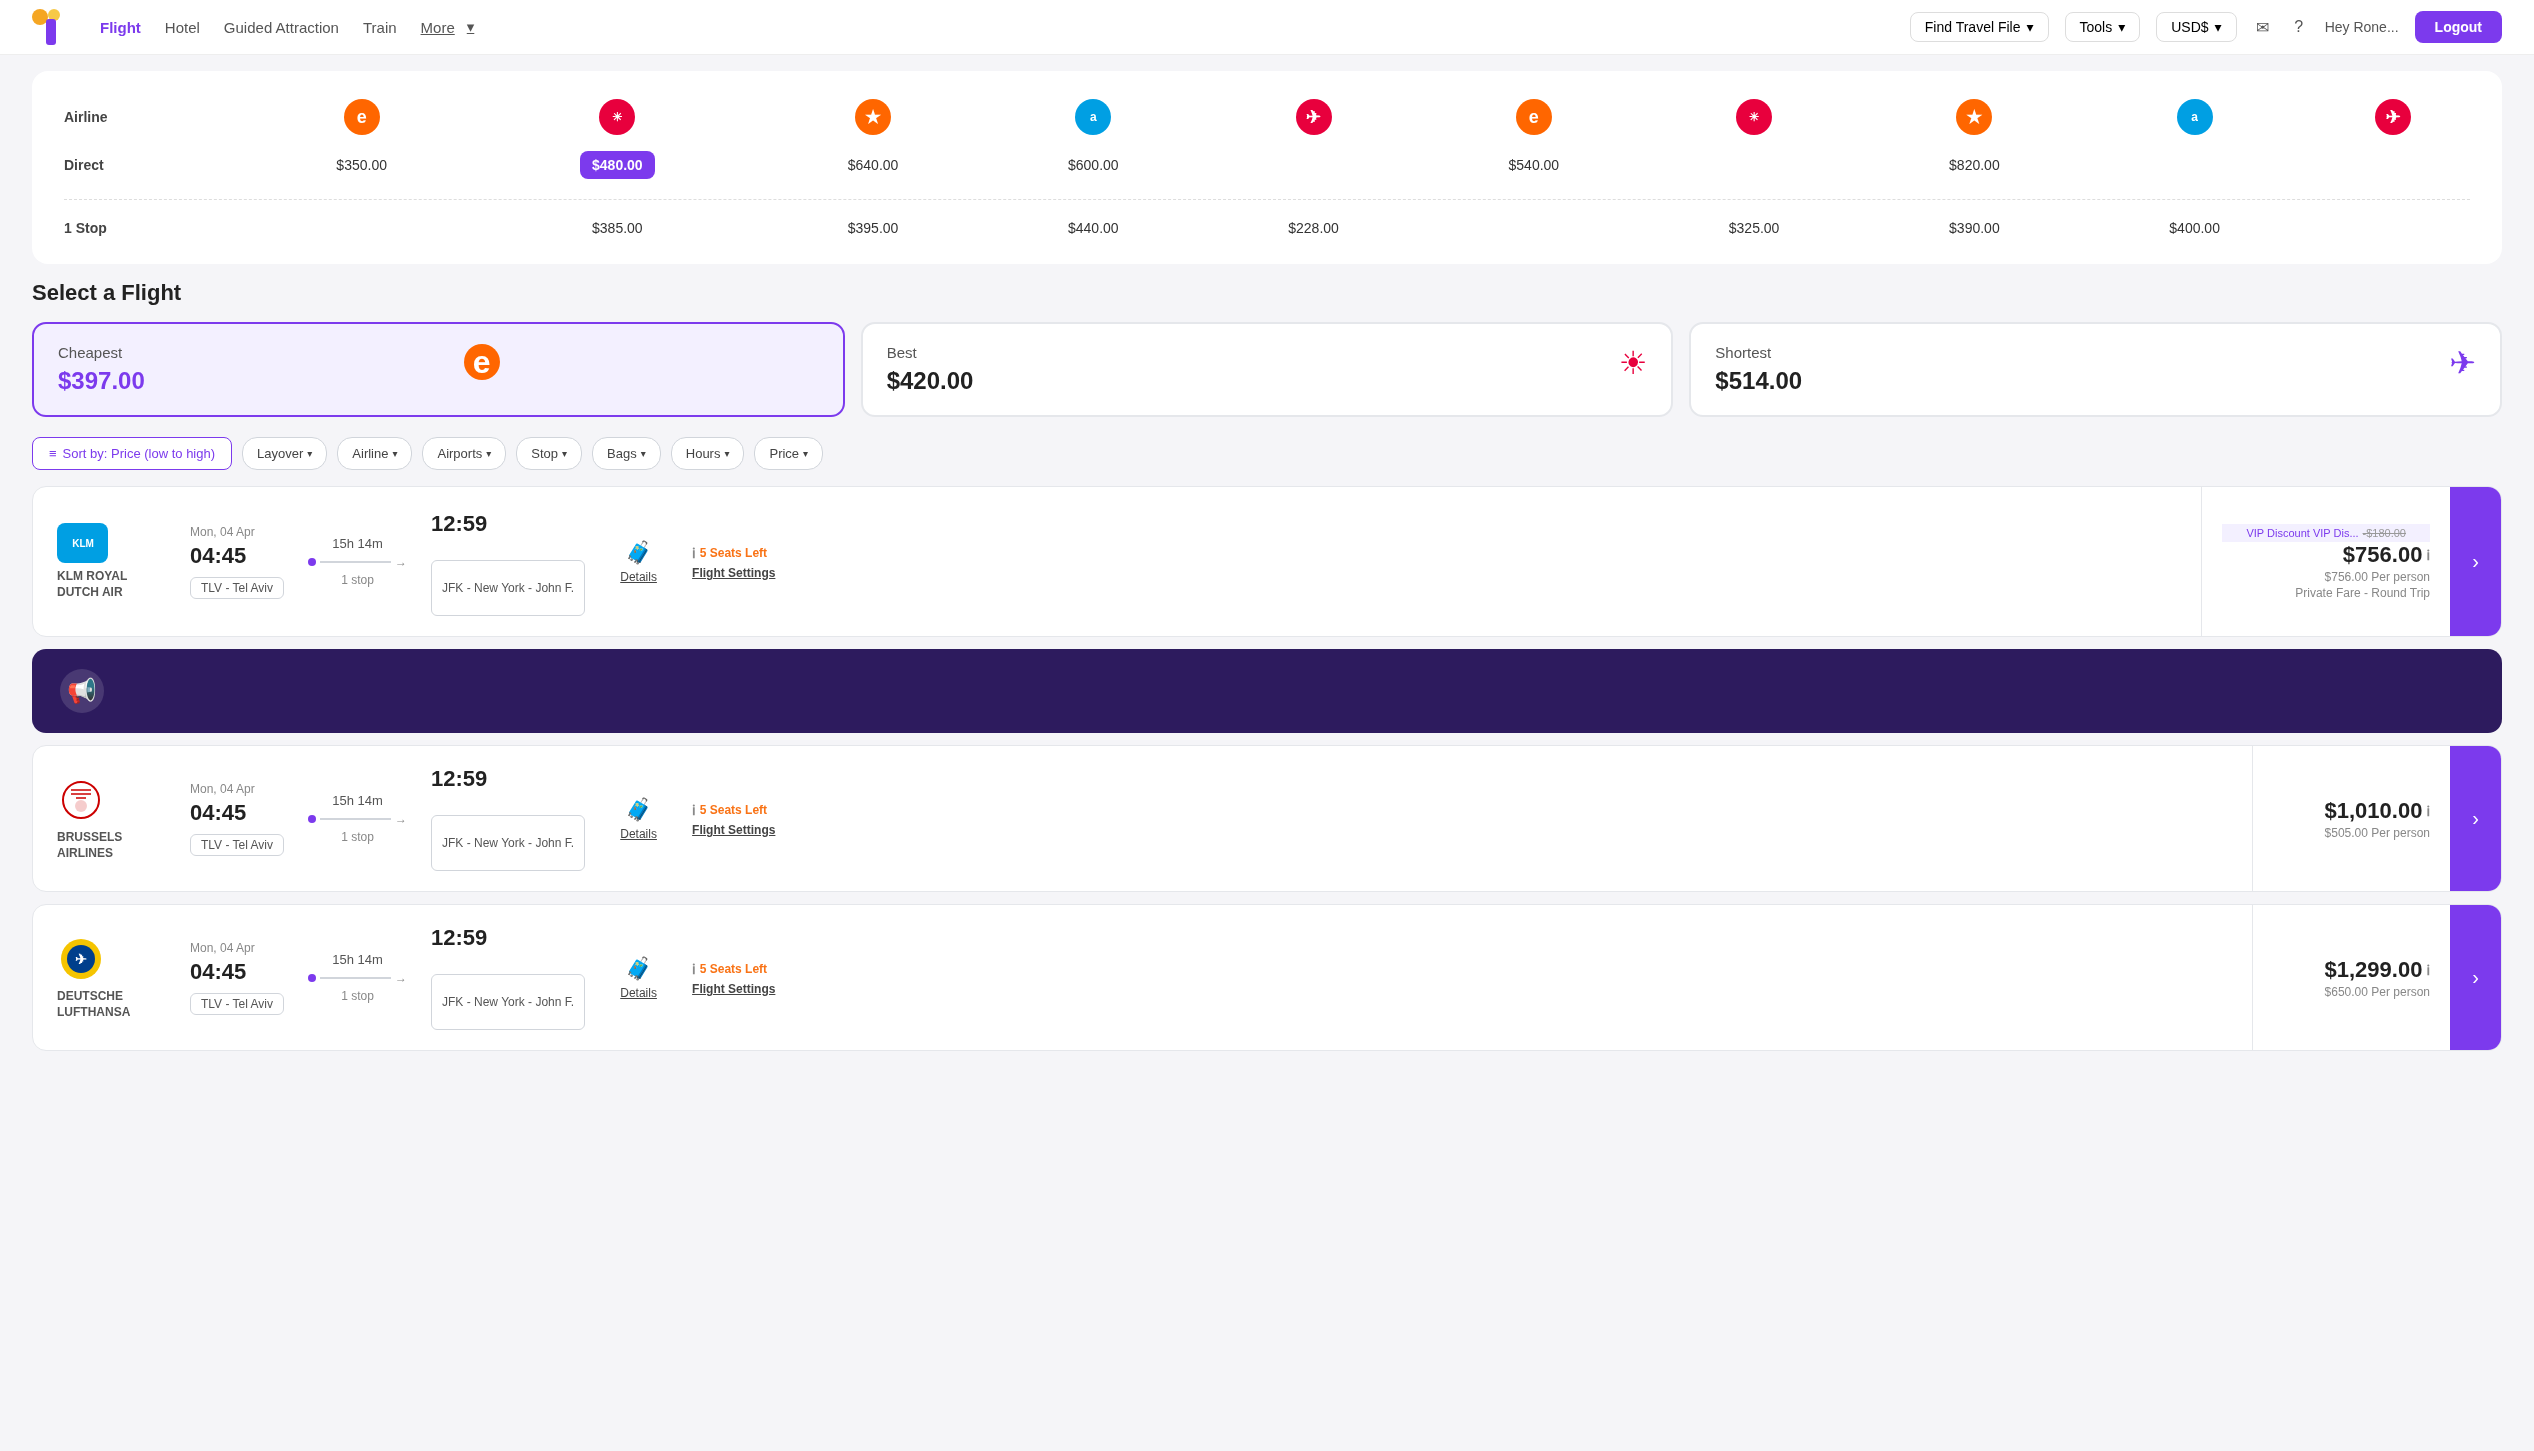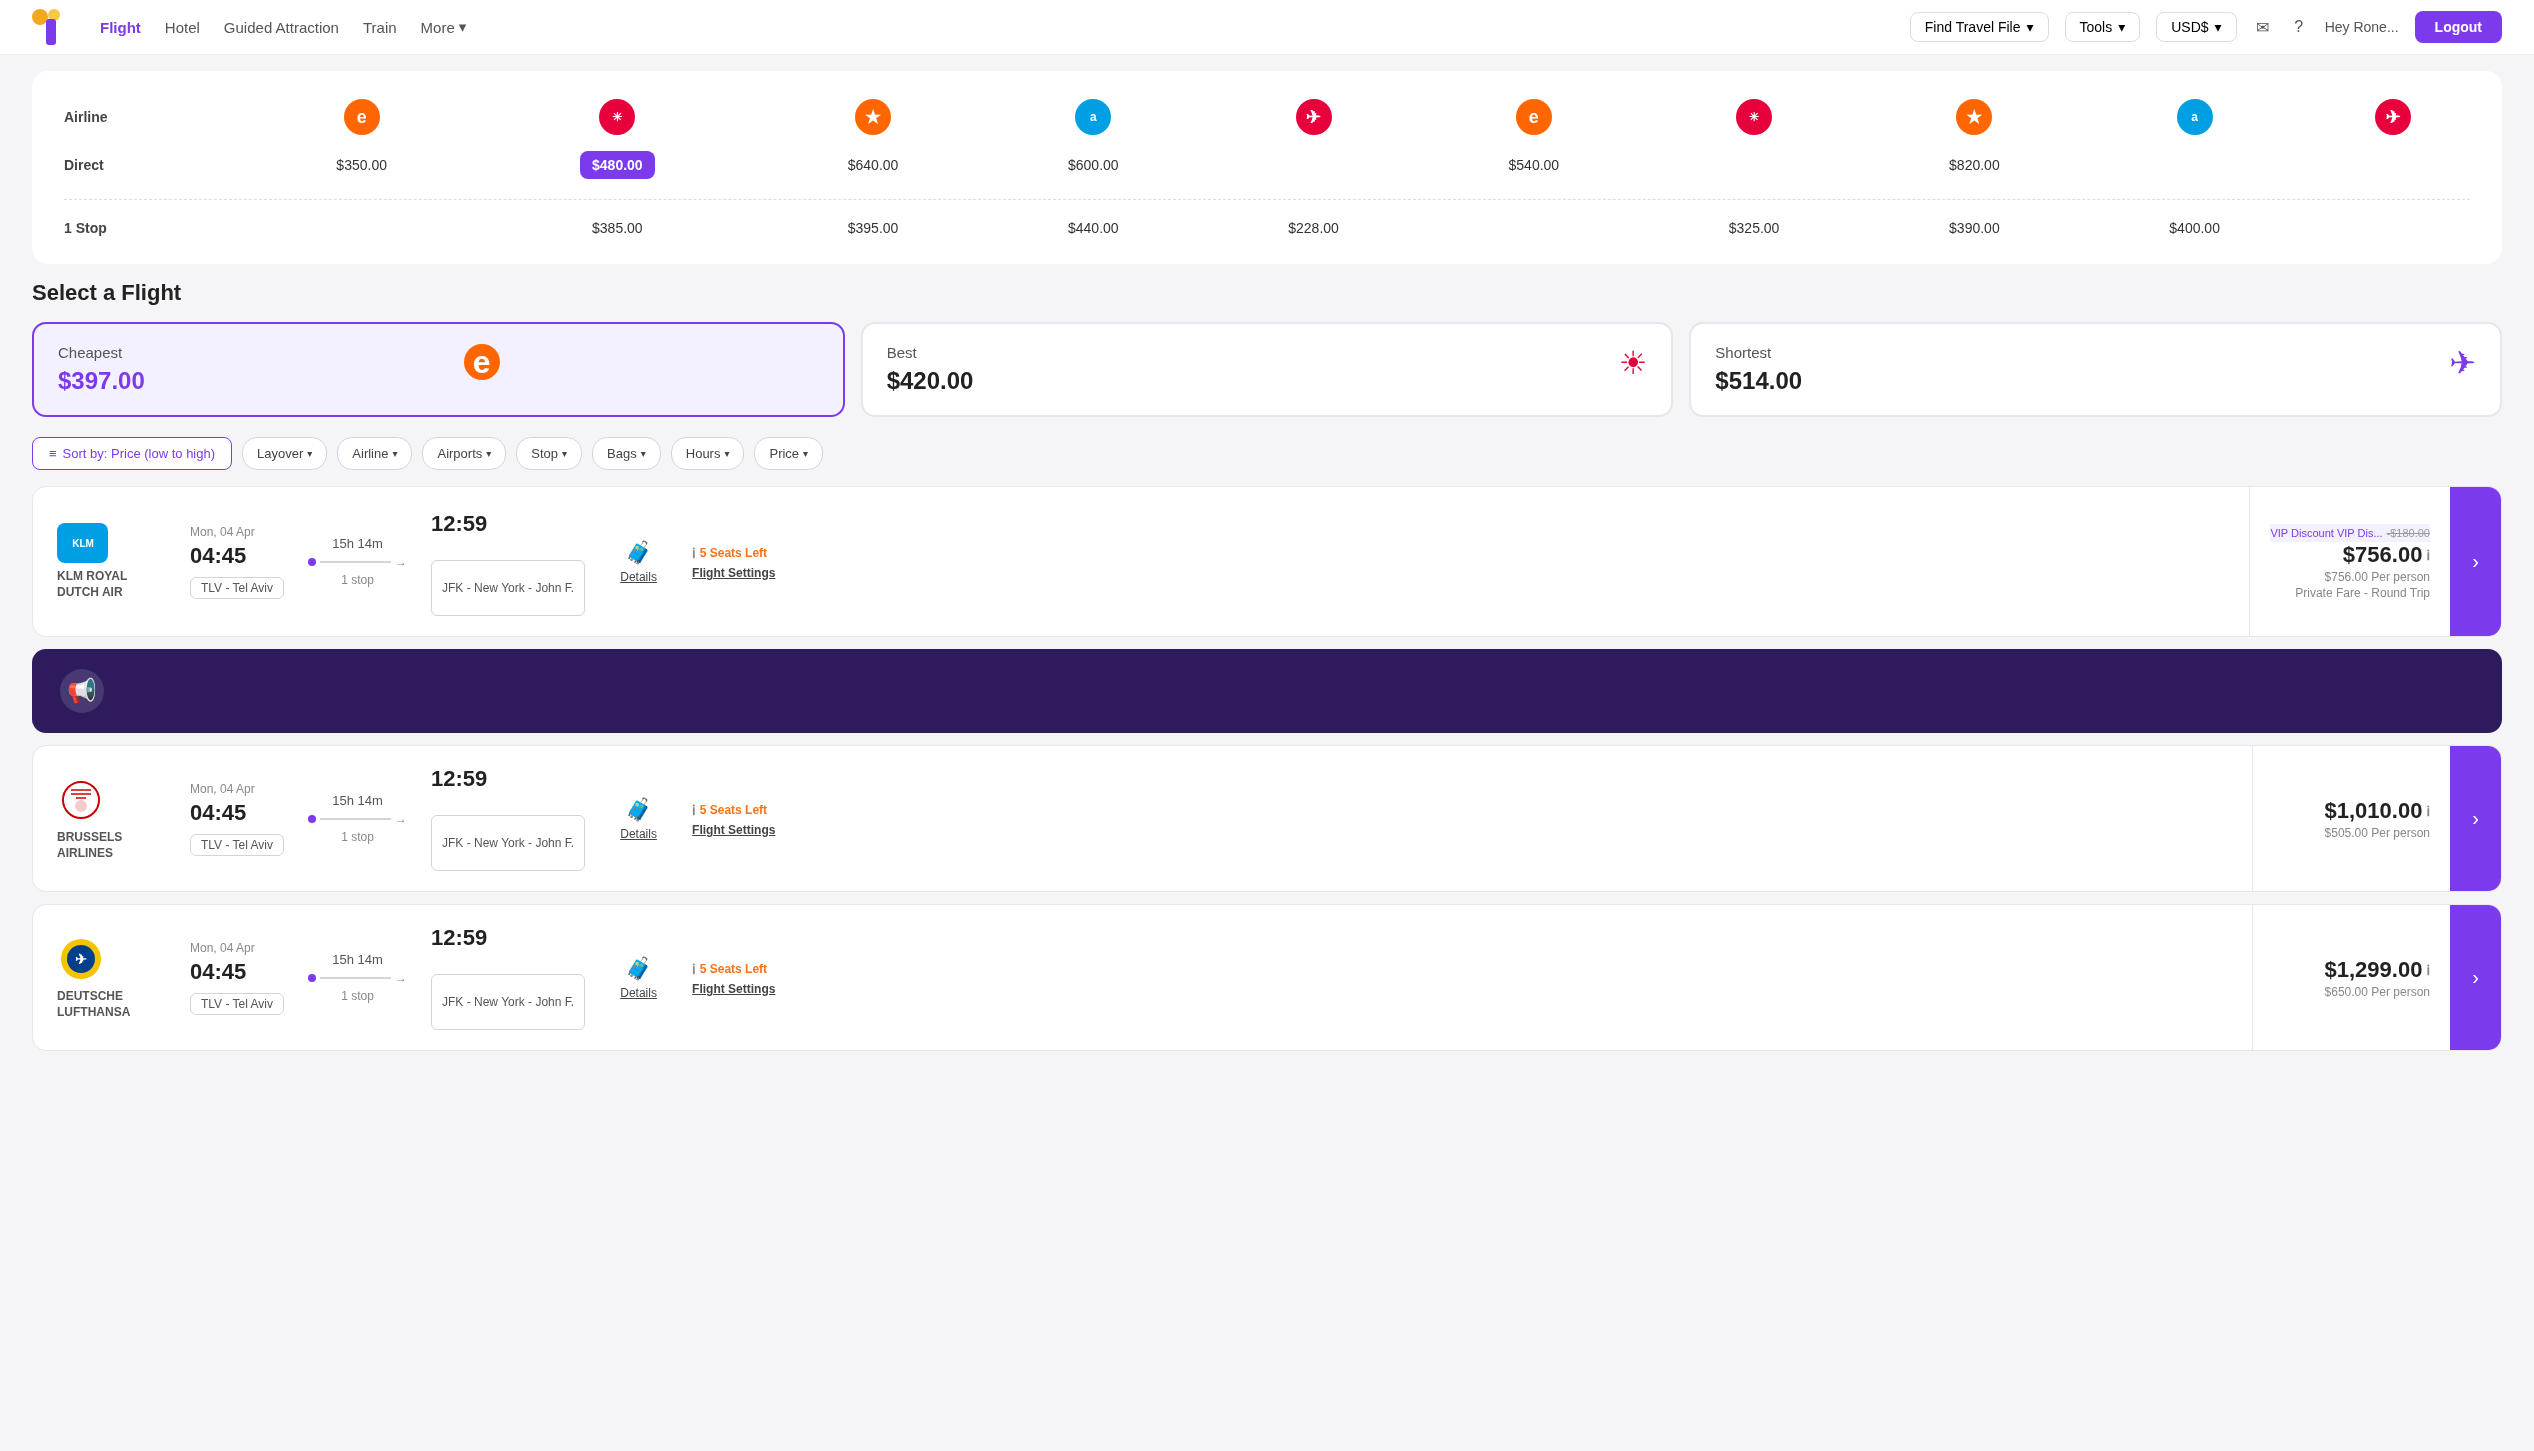--- a/index.html
+++ b/index.html
@@ -88,21 +88,21 @@
     .flight-details-btn { display: flex; flex-direction: column; align-items: center; gap: 4px; cursor: pointer; min-width: 59px; }
     .details-icon { font-size: 22px; }
     .details-text { font-size: 12px; color: #444; font-weight: 400; text-decoration: underline; cursor: pointer; }
 
     .seats-settings { display: flex; flex-direction: column; align-items: flex-start; gap: 4px; min-width: 99px; }
     .seats-left { font-size: 12px; color: #f97316; font-weight: 600; display: flex; align-items: center; gap: 4px; }
     .info-icon { font-size: 14px; color: #888; }
     .flight-settings-link { font-size: 12px; color: #444; font-weight: 600; text-decoration: underline; cursor: pointer; }
 
     .flight-price-section { display: flex; flex-direction: column; align-items: flex-end; justify-content: center; padding: 16px 20px; min-width: 198px; background: #fff; border-left: 1px solid #e5e7eb; }
-    .vip-badge { background: #f3f0ff; color: #7c3aed; font-size: 11px; padding: 3px 0; border-radius: 0; display: flex; align-items: center; gap: 4px; margin-bottom: 0; align-self: stretch; }
+    .vip-badge { background: #f3f0ff; color: #7c3aed; font-size: 11px; padding: 3px 24px; border-radius: 0; display: flex; align-items: center; gap: 4px; margin-bottom: 0; align-self: stretch; }
     .strikethrough { text-decoration: line-through; color: #999; font-size: 11px; }
     .main-price { font-size: 22px; font-weight: 700; color: #222; display: flex; align-items: center; gap: 4px; }
     .per-person { font-size: 12px; color: #888; margin-top: 2px; }
     .fare-type { font-size: 12px; color: #888; margin-top: 2px; }
 
     .flight-arrow-btn { background: #7c3aed; color: #fff; display: flex; align-items: center; justify-content: center; width: 51px; cursor: pointer; font-size: 20px; flex-shrink: 0; }
 
     
     .commission-banner { background: #2d1b5e; color: #fff; border-radius: 14px; margin-bottom: 12px; padding: 20px 28px; display: flex; align-items: center; gap: 16px; }
     .commission-icon { font-size: 24px; background: #fff2; border-radius: 50%; width: 44px; height: 44px; display: flex; align-items: center; justify-content: center; flex-shrink: 0; }
@@ -118,21 +118,21 @@
       <div class="logo-circle-orange"></div>
       <div class="logo-circle-yellow"></div>
       <div class="logo-rect"></div>
     </div>
   </div>
   <div class="nav-links">
     <a class="nav-link active">Flight</a>
     <a class="nav-link">Hotel</a>
     <a class="nav-link">Guided Attraction</a>
     <a class="nav-link">Train</a>
-    <a class="nav-link" style="display:flex;align-items:center;gap:4px;">
+    <a class="nav-link" style="display:flex;align-items:center;gap:12px;text-decoration:underline;">
       <span>More</span>
       <span>▾</span>
     </a>
   </div>
   <div class="nav-right">
     <button class="nav-btn-outline">
       <span>Find Travel File</span>
       <span>▾</span>
     </button>
     <button class="nav-btn-outline">

